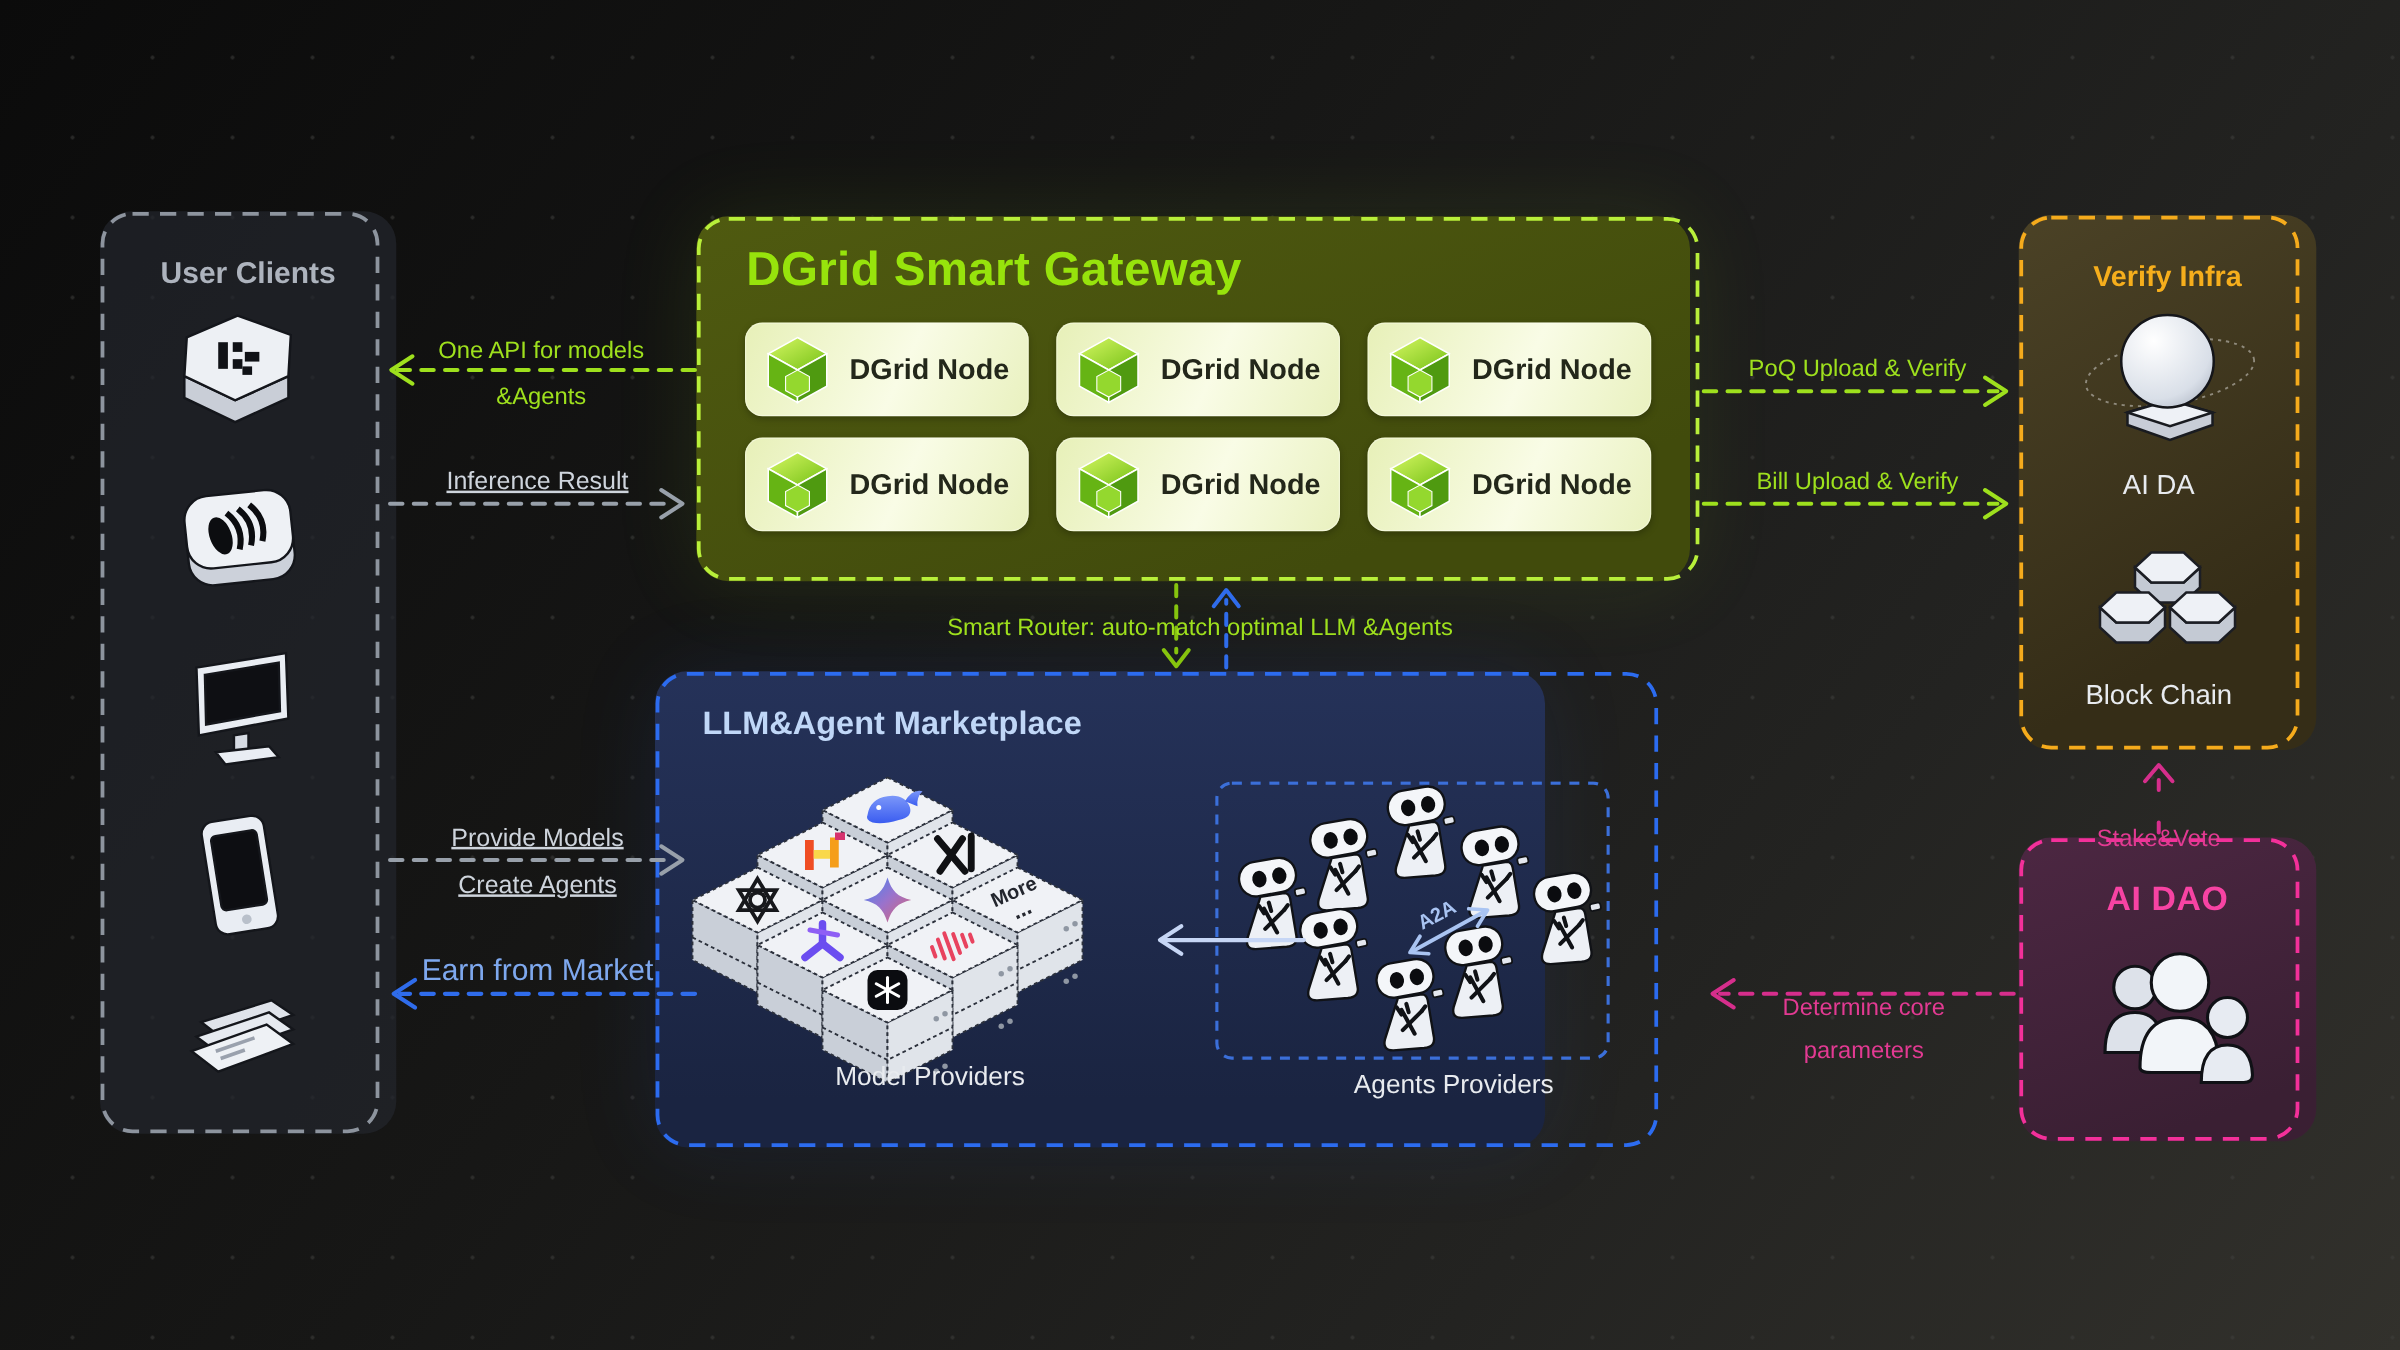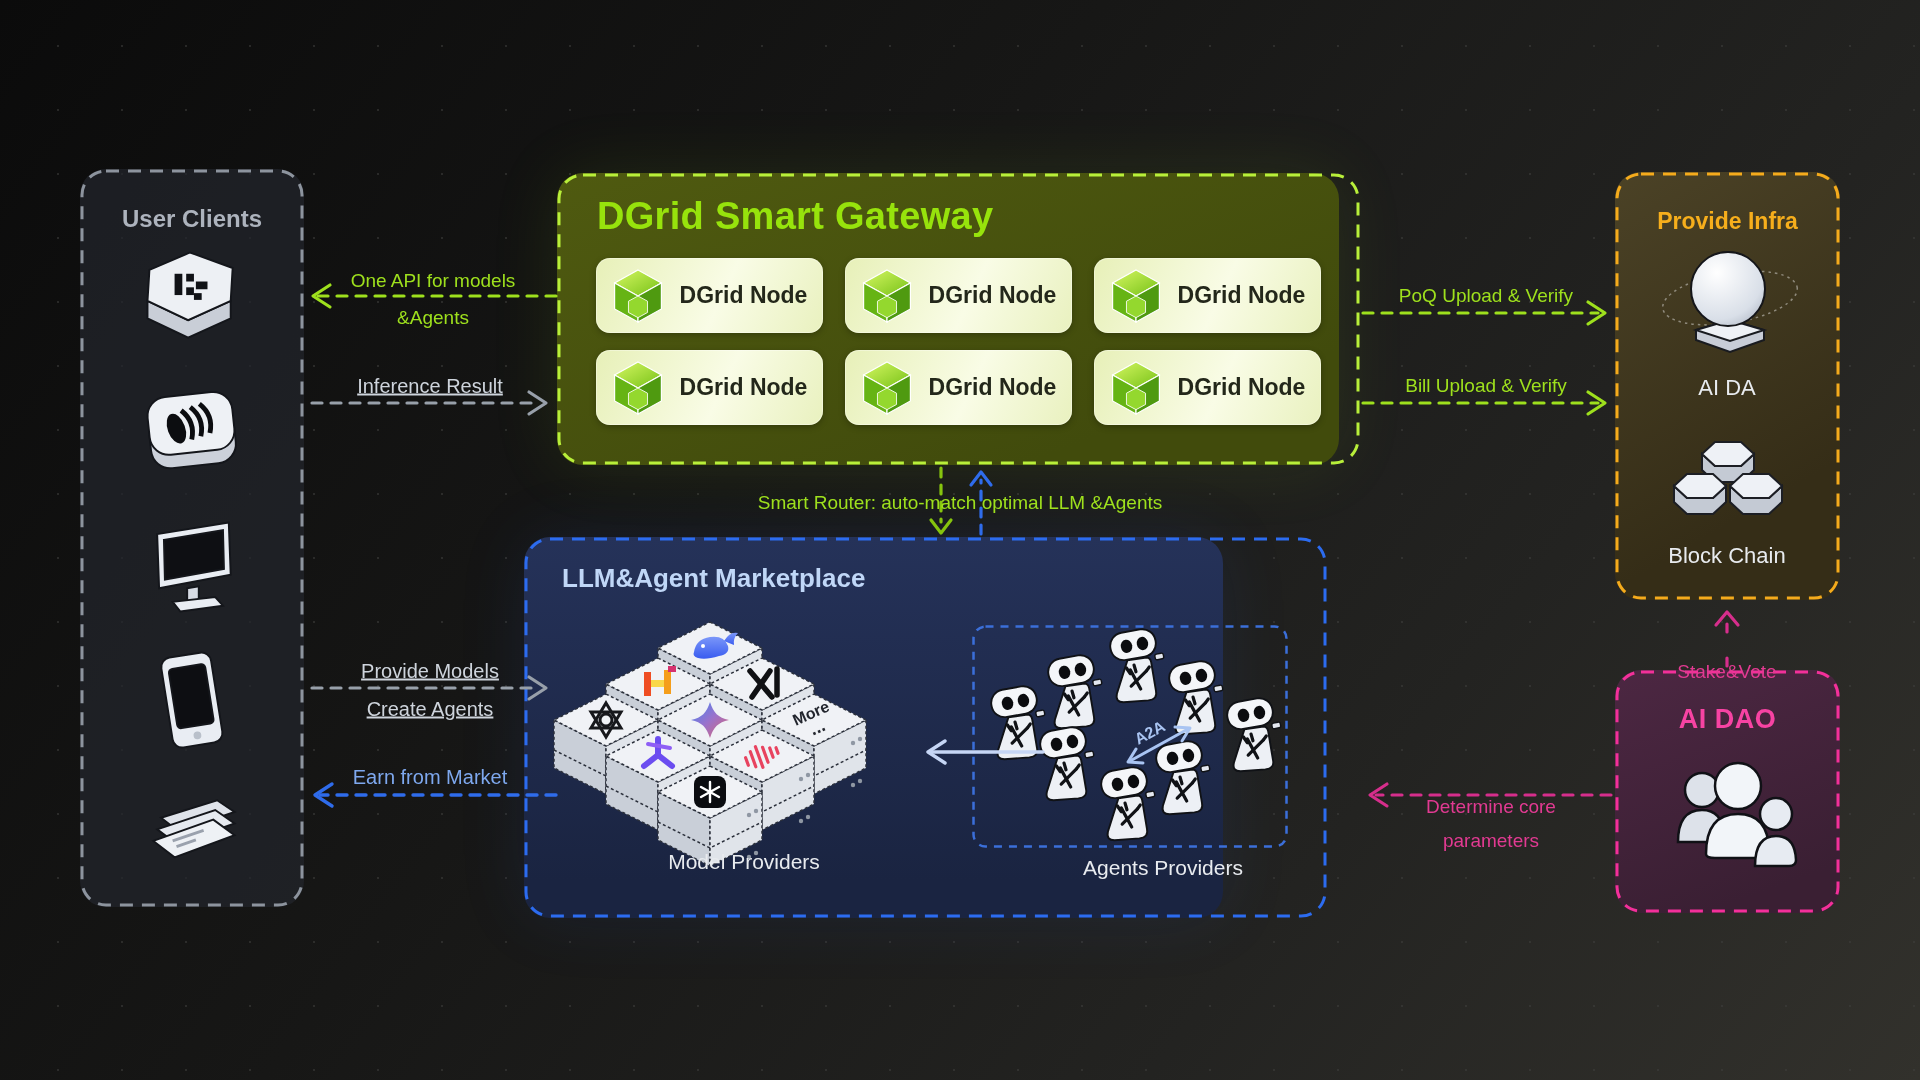--- a/index.html
+++ b/index.html
@@ -2,21 +2,21 @@
 <html><head>
 <meta charset="utf-8">
 <style>
   html,body{margin:0;padding:0;background:#0c0c0c;}
   .canvas{position:relative;width:1920px;height:1080px;overflow:hidden;
     font-family:"Liberation Sans",sans-serif;
     background:linear-gradient(128deg,#0b0b0b 0%,#171716 40%,#232321 72%,#32312c 100%);}
   .canvas::before{content:"";position:absolute;inset:0;
     background-image:radial-gradient(circle,#3f3f3d 1.3px,transparent 1.5px);
     background-size:64px 64px;background-position:26px 14px;opacity:.55;pointer-events:none;}
-  .box{position:absolute;border-radius:26px;}
+  .box{position:absolute;border-radius:26px;padding-left:13px;}
   .bsvg{position:absolute;inset:0;pointer-events:none;}
   .boxtitle{position:absolute;left:0;right:0;text-align:center;white-space:nowrap;}
 
   
   .uc{left:80px;top:169px;width:224px;height:738px;background:rgba(34,37,44,.72);}
   .uc .boxtitle{top:36px;font-size:24px;font-weight:600;color:#adb3bd;}
   .ucicon{position:absolute;left:52px;width:120px;height:112px;}
 
   
   .gw{left:557px;top:173px;width:782px;height:292px;
@@ -49,21 +49,21 @@
   
   .dao{left:1615px;top:670px;width:225px;height:243px;
       background:linear-gradient(160deg,#4c2742,#3a1f33 85%);}
   .dao .boxtitle{top:34px;font-size:27px;font-weight:700;color:#f743a3;letter-spacing:.5px;}
 
   
   .connectors{position:absolute;inset:0;pointer-events:none;}
   .lbl{position:absolute;transform:translate(-50%,-50%);white-space:nowrap;font-size:19px;z-index:5;}
   .lbl.green{color:#9ee01d;}
   .lbl.gray{color:#ced4dc;font-size:20px;text-decoration:underline;}
-  .lbl.blue{color:#7ea8ee;font-size:20px;}
+  .lbl.blue{color:#7ea8ee;font-size:24px;}
   .lbl.pink{color:#e23a92;margin-top:28px;}
   .lbl.white{color:#e8ebef;font-size:21px;}
   .lbl.a2a{color:#a9c4f2;font-size:16px;font-weight:700;transform:translate(-50%,-50%) rotate(-28deg);}
 </style>
 </head>
 <body>
 
 <svg width="0" height="0" style="position:absolute" aria-hidden="true">
 <defs>
   <linearGradient id="gTop" x1="0" y1="0" x2="1" y2="1">
@@ -377,21 +377,21 @@
       </svg>
     <svg class="robot" style="left:626px;top:203px" viewBox="0 0 64 84">
         <use href="#robot"></use>
       </svg>
   </div>
 
   <div class="box ti">
     <svg class="bsvg" width="225" height="428">
         <rect x="2" y="2" width="221" height="424" rx="24" fill="none" stroke="#f5ab1c" stroke-width="3" stroke-dasharray="13 9"></rect>
       </svg>
-    <div class="boxtitle">Provide Infra</div>
+    <div class="boxtitle">Verify Infra</div>
     <svg class="tiicon" style="top:62px;width:152px;height:134px" viewBox="0 0 152 134">
         <use href="#sphereped"></use>
       </svg>
     <svg class="tiicon" style="top:250px;width:140px;height:116px" viewBox="0 0 140 116">
         <use href="#hexes"></use>
       </svg>
   </div>
 
   <div class="box dao">
     <svg class="bsvg" width="225" height="243">

